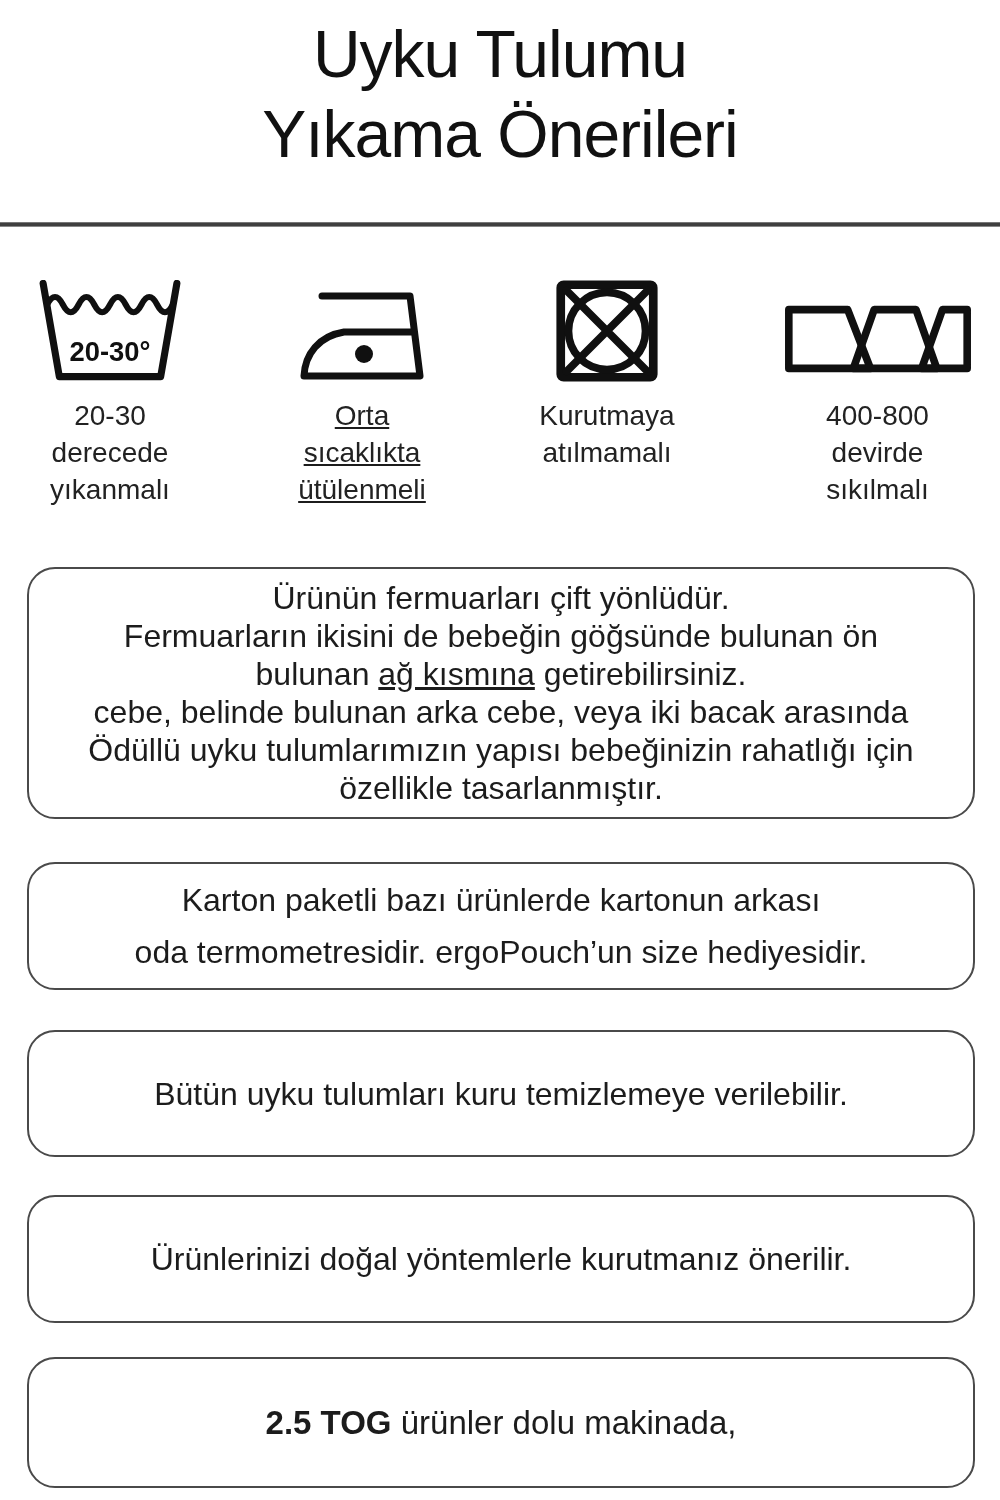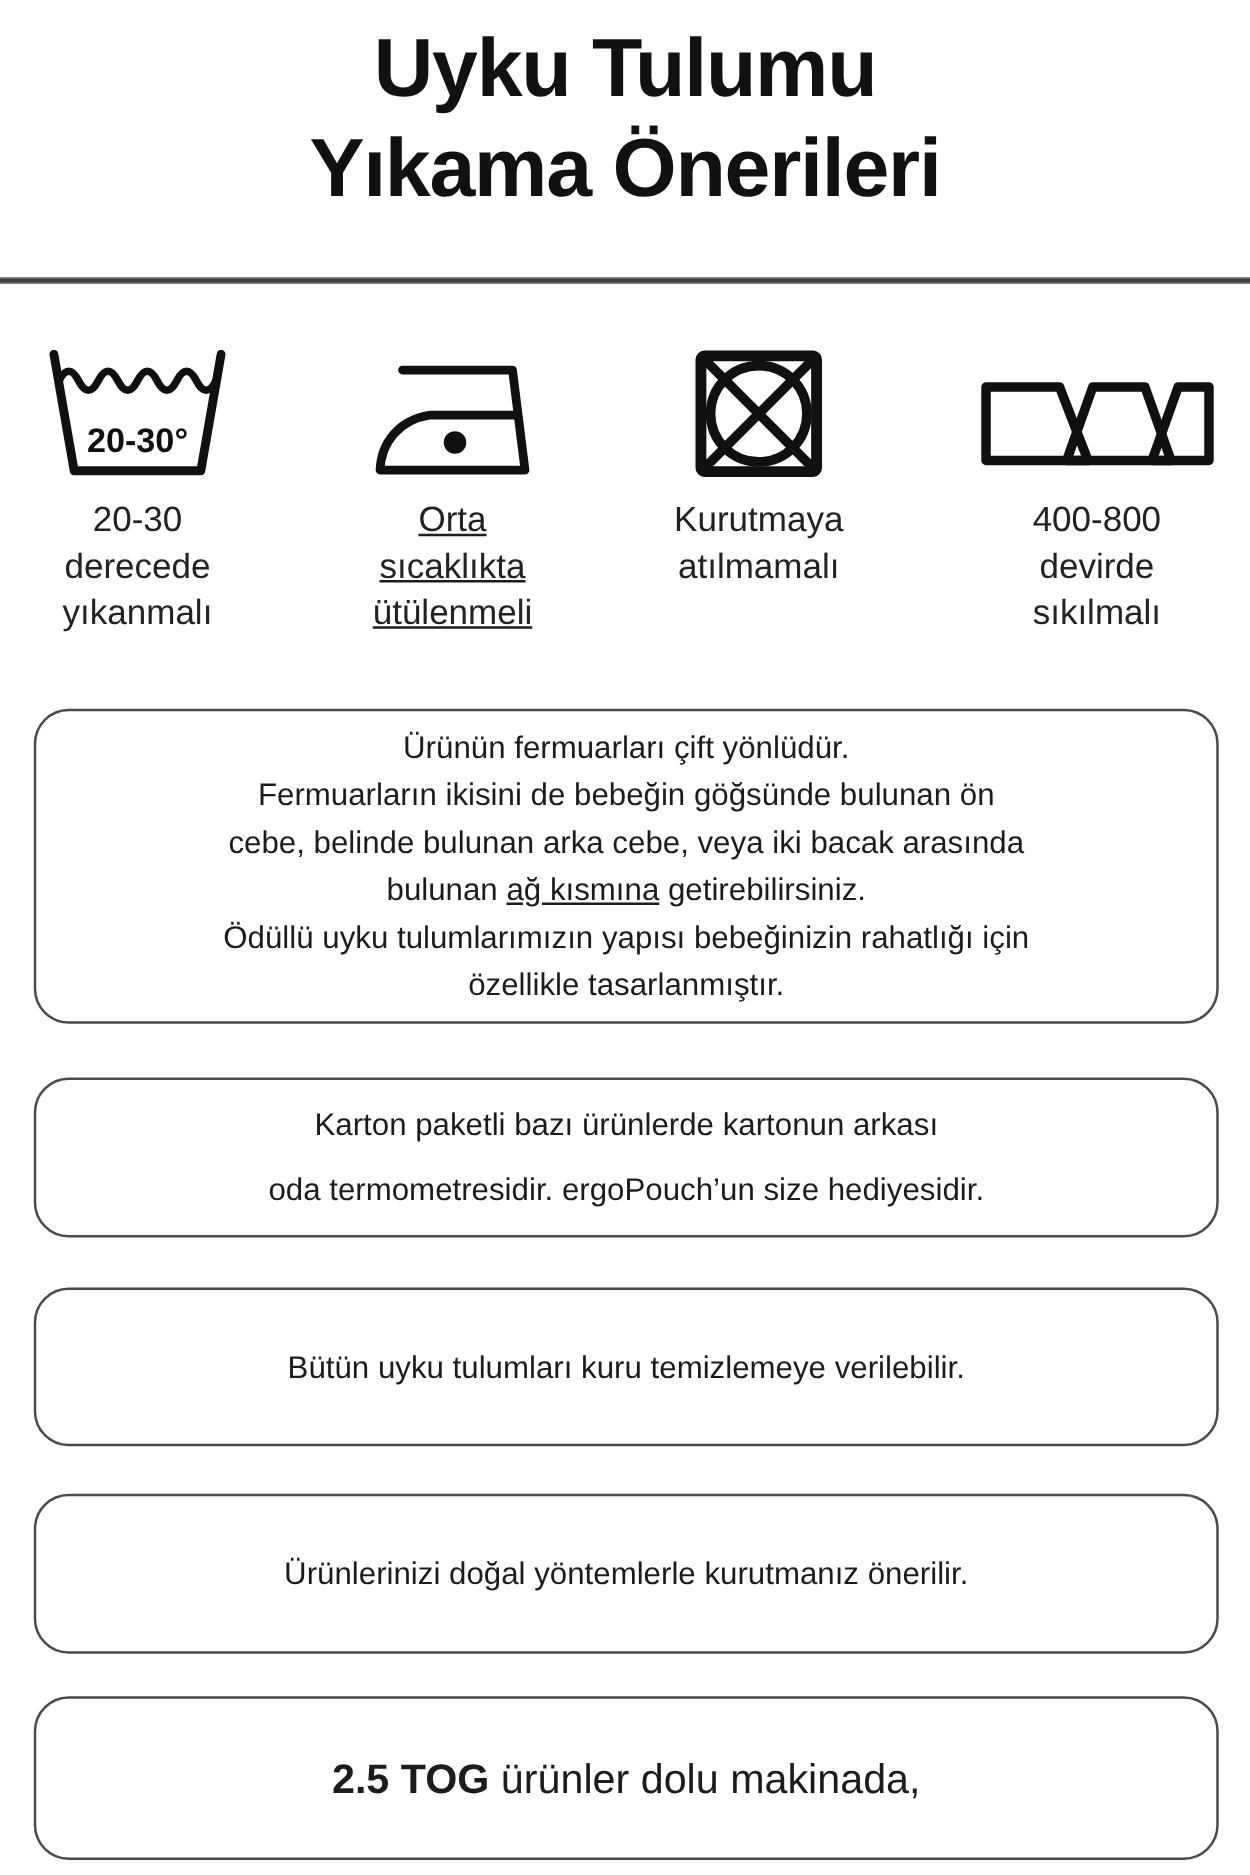--- a/index.html
+++ b/index.html
@@ -3,21 +3,21 @@
 <meta charset="utf-8">
 <style>
   * { margin:0; padding:0; box-sizing:border-box; }
   html,body { background:#ffffff; }
   body {
     width:1000px; height:1500px; position:relative; overflow:hidden;
     font-family:"Liberation Sans", sans-serif; color:#1c1c1c;
   }
   .title {
     position:absolute; top:14px; left:0; width:1000px;
-    text-align:center; font-size:66px; line-height:80px; font-weight:700;
+    text-align:center; font-size:66px; line-height:80px; font-weight:400;
     color:#111; letter-spacing:-1px;
   }
   .divider {
     position:absolute; top:222px; left:0; width:1000px; height:5px;
     background:#3f3f3f; border-top:1px solid #777; border-bottom:1px solid #888;
   }
   .icons-row { position:absolute; top:264px; left:0; width:1000px; height:250px; }
   .icon-col { position:absolute; top:0; display:flex; flex-direction:column; align-items:center; }
   .icon-col.c1 { left:20px;  width:180px; }
   .icon-col.c2 { left:268px; width:188px;text-decoration:underline; }
@@ -25,21 +25,21 @@
   .icon-col.c4 { left:780px; width:195px; }
   .icon-box { height:120px; display:flex; align-items:flex-end; justify-content:flex-start; }
   .caption { margin-top:13px; text-align:center; font-size:28px; line-height:37px; color:#222; }
   svg { display:block; }
   .stroke { fill:none; stroke:#101010; stroke-linecap:round; stroke-linejoin:round; }
 
   .info-box {
     position:absolute; left:27px; width:948px;
     border:2px solid #4a4a4a; border-radius:28px; background:#fff;
     display:flex; flex-direction:column; align-items:center; justify-content:center;
-    text-align:center; font-size:25px; line-height:38px; color:#1c1c1c;
+    text-align:center; font-size:32px; line-height:38px; color:#1c1c1c;
   }
   .box-zipper      { top:567px;  height:252px; }
   .box-thermo      { top:862px;  height:128px; line-height:40px;gap:12px; }
   .box-dryclean    { top:1030px; height:127px; }
   .box-natural     { top:1195px; height:128px; }
   .box-tog         { top:1357px; height:131px; font-size:33px; line-height:43px;gap:36px; }
   .u { text-decoration:underline; }
   .b { font-weight:bold; }
 </style>
 </head>
@@ -110,22 +110,22 @@
       <div>devirde</div>
       <div>sıkılmalı</div>
     </div>
   </div>
 
 </div>
 
 <div class="info-box box-zipper">
   <div>Ürünün fermuarları çift yönlüdür.</div>
   <div>Fermuarların ikisini de bebeğin göğsünde bulunan ön</div>
+  <div><span>bulunan </span><span class="u">ağ kısmına</span><span> getirebilirsiniz.</span></div>
   <div>cebe, belinde bulunan arka cebe, veya iki bacak arasında</div>
-  <div><span>bulunan </span><span class="u">ağ kısmına</span><span> getirebilirsiniz.</span></div>
   <div>Ödüllü uyku tulumlarımızın yapısı bebeğinizin rahatlığı için</div>
   <div>özellikle tasarlanmıştır.</div>
 </div>
 
 <div class="info-box box-thermo">
   <div>Karton paketli bazı ürünlerde kartonun arkası</div>
   <div>oda termometresidir. ergoPouch’un size hediyesidir.</div>
 </div>
 
 <div class="info-box box-dryclean">

